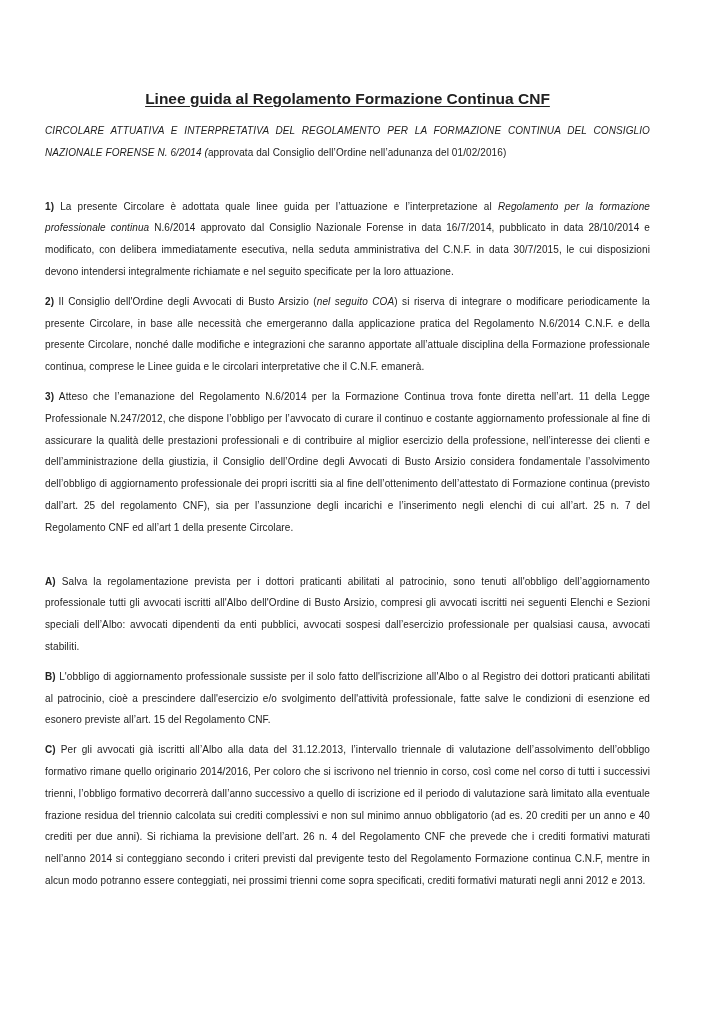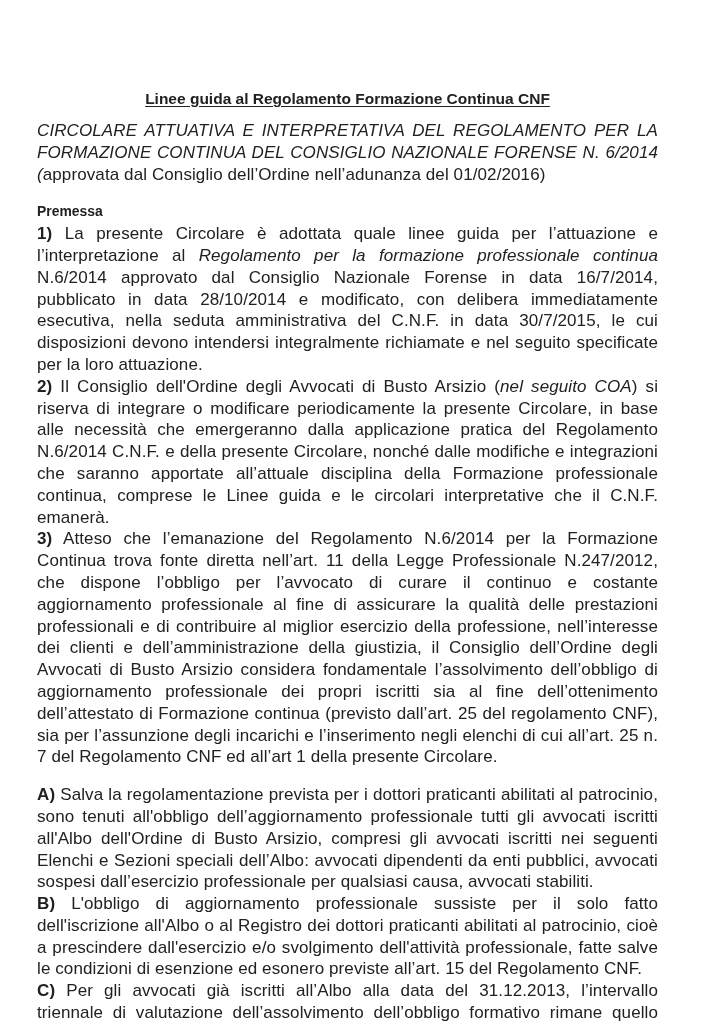--- a/index.html
+++ b/index.html
@@ -21,22 +21,22 @@
   .doc-title {
     margin: 0 0 10px 0;
     font-size: 15.5px;
     line-height: 22px;
     font-weight: bold;
     text-align: center;
     text-decoration: underline;
     text-underline-offset: 2px;
   }
   .para {
-    margin: 0;
-    font-size: 17px;
+    margin: 8px;
+    font-size: 10px;
     line-height: 21.8px;
     text-align: justify;
     letter-spacing: 0.1px;
   }
   .heading {
     margin: 0;
     font-size: 13.9px;
     line-height: 21.8px;
     font-weight: bold;
     text-align: left;
@@ -49,21 +49,20 @@
 <body>
 
 <div class="page">
 
   <h1 class="doc-title">Linee guida al Regolamento Formazione Continua CNF</h1>
 
   <p class="para"><span class="italic">CIRCOLARE ATTUATIVA E INTERPRETATIVA DEL REGOLAMENTO PER LA FORMAZIONE CONTINUA DEL CONSIGLIO NAZIONALE FORENSE N. 6/2014 (</span><span>approvata dal Consiglio dell’Ordine nell’adunanza del 01/02/2016)</span></p>
 
   <div class="spacer"></div>
 
-  <h2 class="heading">Premessa</h2>
 
   <p class="para"><span class="bold">1)</span><span> La presente Circolare è adottata quale linee guida per l’attuazione e l’interpretazione al </span><span class="italic">Regolamento per la formazione professionale continua</span><span> N.6/2014 approvato dal Consiglio Nazionale Forense in data 16/7/2014, pubblicato in data 28/10/2014 e modificato, con delibera immediatamente esecutiva, nella seduta amministrativa del C.N.F. in data 30/7/2015, le cui disposizioni devono intendersi integralmente richiamate e nel seguito specificate per la loro attuazione.</span></p>
 
   <p class="para"><span class="bold">2)</span><span> Il Consiglio dell'Ordine degli Avvocati di Busto Arsizio (</span><span class="italic">nel seguito COA</span><span>) si riserva di integrare o modificare periodicamente la presente Circolare, in base alle necessità che emergeranno dalla applicazione pratica del Regolamento N.6/2014 C.N.F. e della presente Circolare, nonché dalle modifiche e integrazioni che saranno apportate all’attuale disciplina della Formazione professionale continua, comprese le Linee guida e le circolari interpretative che il C.N.F. emanerà.</span></p>
 
   <p class="para"><span class="bold">3)</span><span> Atteso che l’emanazione del Regolamento N.6/2014 per la Formazione Continua trova fonte diretta nell’art. 11 della Legge Professionale N.247/2012, che dispone l’obbligo per l’avvocato di curare il continuo e costante aggiornamento professionale al fine di assicurare la qualità delle prestazioni professionali e di contribuire al miglior esercizio della professione, nell’interesse dei clienti e dell’amministrazione della giustizia, il Consiglio dell’Ordine degli Avvocati di Busto Arsizio considera fondamentale l’assolvimento dell’obbligo di aggiornamento professionale dei propri iscritti sia al fine dell’ottenimento dell’attestato di Formazione continua (previsto dall’art. 25 del regolamento CNF), sia per l’assunzione degli incarichi e l’inserimento negli elenchi di cui all’art. 25 n. 7 del Regolamento CNF ed all’art 1 della presente Circolare.</span></p>
 
   <div class="spacer"></div>
 
 

